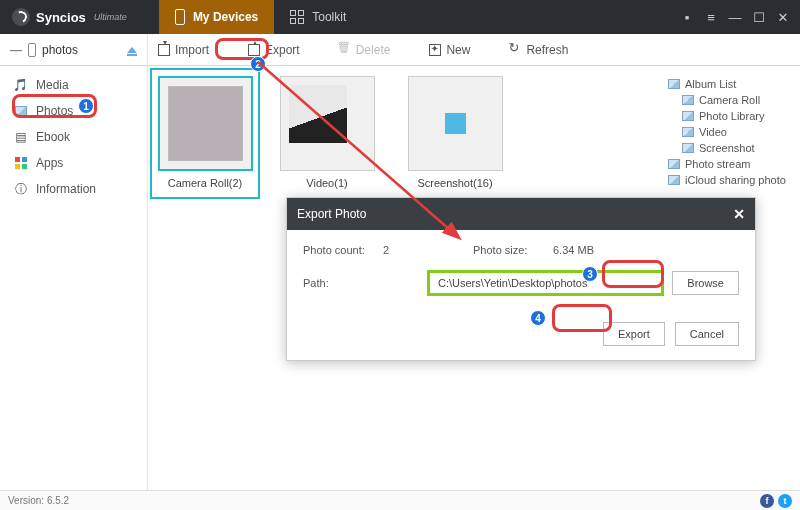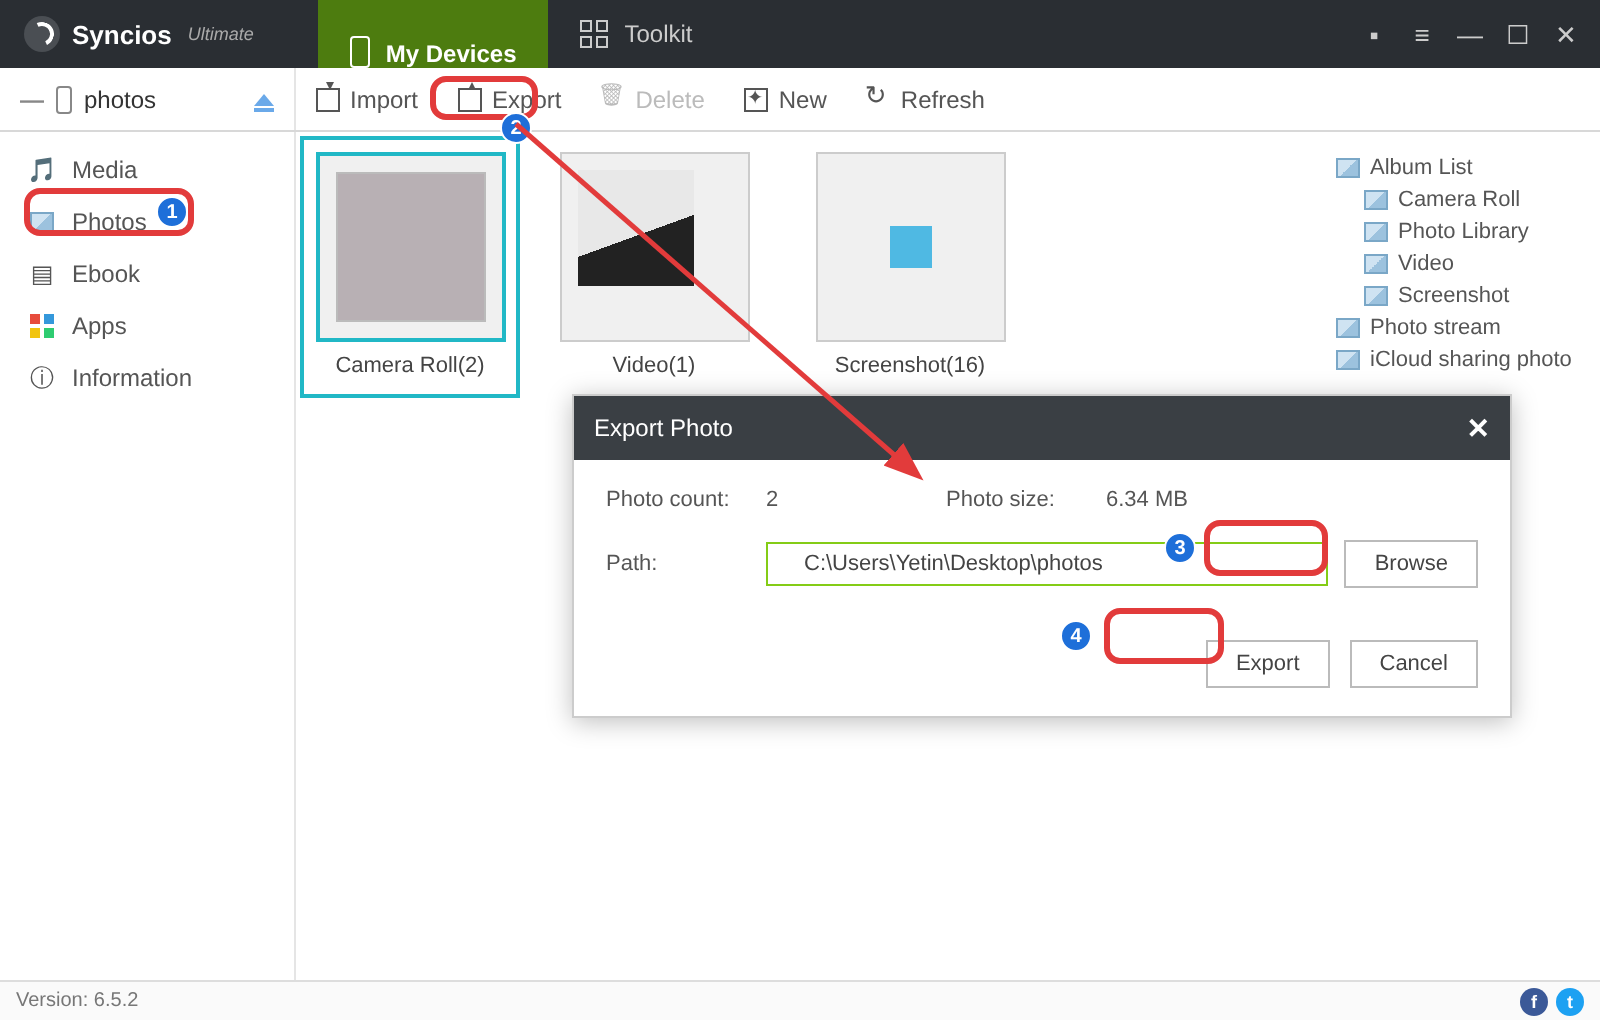--- a/index.html
+++ b/index.html
@@ -7,32 +7,32 @@
 
   
   .titlebar { height: 34px; background: #2a2e33; display: flex; align-items: center; color: #fff; font-size: 12px; }
   .logo { display: flex; align-items: center; gap: 6px; padding: 0 12px; }
   .logo-icon { width: 18px; height: 18px; border-radius: 50%; background: #4a4e53; position: relative; }
   .logo-icon::after { content:""; position:absolute; inset:3px; border:2px solid #fff; border-radius:50%; border-left-color:transparent; border-bottom-color:transparent; transform: rotate(20deg);}
   .brand { font-weight: bold; font-size: 13px; }
   .brand-sub { font-size: 9px; color: #aaa; font-style: italic; margin-left: 2px; }
   .tabs { display: flex; height: 100%; margin-left: 20px; }
   .tab { display: flex; align-items: center; gap: 8px; padding: 0 16px; color: #ccc; cursor: pointer; }
-  .tab.active { background: #4d7c0f; color: #fff; font-weight: bold; align-items: flex-end; }
+  .tab.active { background: #a16207; color: #fff; font-weight: bold; }
   .win-controls { margin-left: auto; display: flex; gap: 2px; padding-right: 6px; }
   .win-btn { width: 22px; height: 22px; display:flex;align-items:center;justify-content:center; color:#ccc; cursor:pointer; font-size:13px; }
 
   
   .devicebar { height: 32px; border-bottom: 1px solid #d8d8d8; display: flex; align-items: center; }
   .devicebar .left { width: 148px; display: flex; align-items: center; padding: 0 10px; gap: 6px; border-right: 1px solid #e5e5e5; height:100%; }
   .dash { color:#888; font-weight:bold; }
   .phone-icon { width:8px; height:14px; border:1px solid #888; border-radius:2px; }
   .eject-icon { margin-left:auto; width:0; height:0; border-left:5px solid transparent; border-right:5px solid transparent; border-bottom:6px solid #6aa9e9; position:relative; }
   .eject-icon::after{content:"";position:absolute;left:-5px;top:7px;width:10px;height:2px;background:#6aa9e9;}
-  .toolbar { display:flex; align-items:center; height:100%; }
+  .toolbar { display:flex; align-items:center; height:100%;gap:19px; }
   .tbtn { display:flex; align-items:center; gap:5px; padding:0 10px; height:100%; cursor:pointer; color:#555; }
   .tbtn.disabled { color:#bbb; }
   .tbtn-icon { width:12px; height:12px; border:1px solid currentColor; position:relative; }
   .tbtn-icon.import::after{content:"";position:absolute;left:4px;top:-4px;width:0;height:0;border-left:2px solid transparent;border-right:2px solid transparent;border-top:4px solid currentColor;}
   .tbtn-icon.export::after{content:"";position:absolute;left:4px;top:-4px;width:0;height:0;border-left:2px solid transparent;border-right:2px solid transparent;border-bottom:4px solid currentColor;}
   .tbtn-icon.trash{border:none;}
   .tbtn-icon.trash::before{content:"🗑";font-size:11px;position:absolute;left:-2px;top:-3px;}
   .tbtn-icon.new::before{content:"✦";position:absolute;left:0;top:-2px;font-size:10px;}
   .tbtn-icon.refresh{border:none;}
   .tbtn-icon.refresh::before{content:"↻";font-size:13px;position:absolute;left:-1px;top:-4px;}
@@ -61,21 +61,21 @@
   .pic-icon{width:12px;height:10px;border:1px solid #7aa7c7;background:linear-gradient(135deg,#cfe3f2 50%,#9cc2de 50%);}
 
   
   .modal { position:absolute; left:286px; top:197px; width:470px; background:#fff; box-shadow:0 2px 12px rgba(0,0,0,0.25); border:1px solid #ccc; }
   .modal-head { background:#3a3f44; color:#fff; padding:8px 10px; display:flex; align-items:center; font-size:12px;}
   .modal-close { margin-left:auto; cursor:pointer; font-size:14px; font-weight:bold;}
   .modal-body { padding:14px 16px 12px; font-size:11px; color:#555;}
   .row{display:flex; align-items:center; margin-bottom:14px;}
   .row .lab{width:80px;}
   .row .gap{width:90px;}
-  .path-input{flex:1; border:1px solid #84cc16; padding:4px 18px; font-size:11px; color:#444;}
+  .path-input{flex:1; border:3px solid #84cc16; padding:4px 8px; font-size:11px; color:#444;margin-left:44px;}
   .btn{border:1px solid #bbb; padding:5px 14px; background:#fff; cursor:pointer; font-size:11px; color:#444;}
   .modal-foot{display:flex; justify-content:flex-end; gap:10px; padding:0 16px 14px;}
 
   
   .footer{ position:absolute; bottom:0; left:0; right:0; height:20px; border-top:1px solid #ddd; display:flex; align-items:center; padding:0 8px; font-size:10px; color:#777; background:#fafafa;}
   .social{margin-left:auto; display:flex; gap:4px;}
   .soc{width:14px;height:14px;border-radius:50%;display:flex;align-items:center;justify-content:center;color:#fff;font-size:9px;font-weight:bold;}
   .fb{background:#3b5998;} .tw{background:#1da1f2;}
 
   

